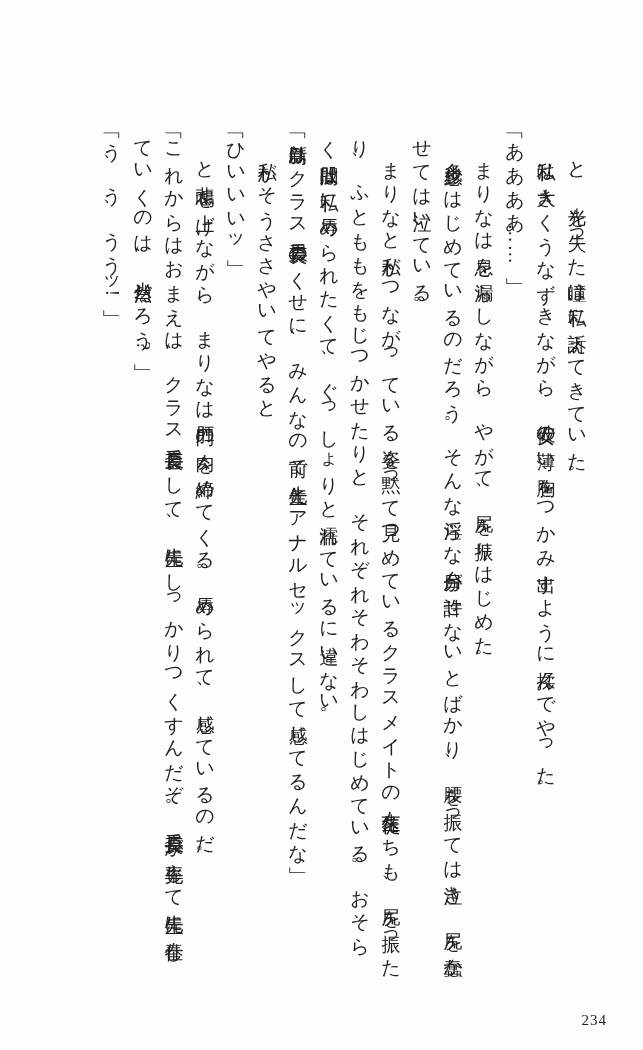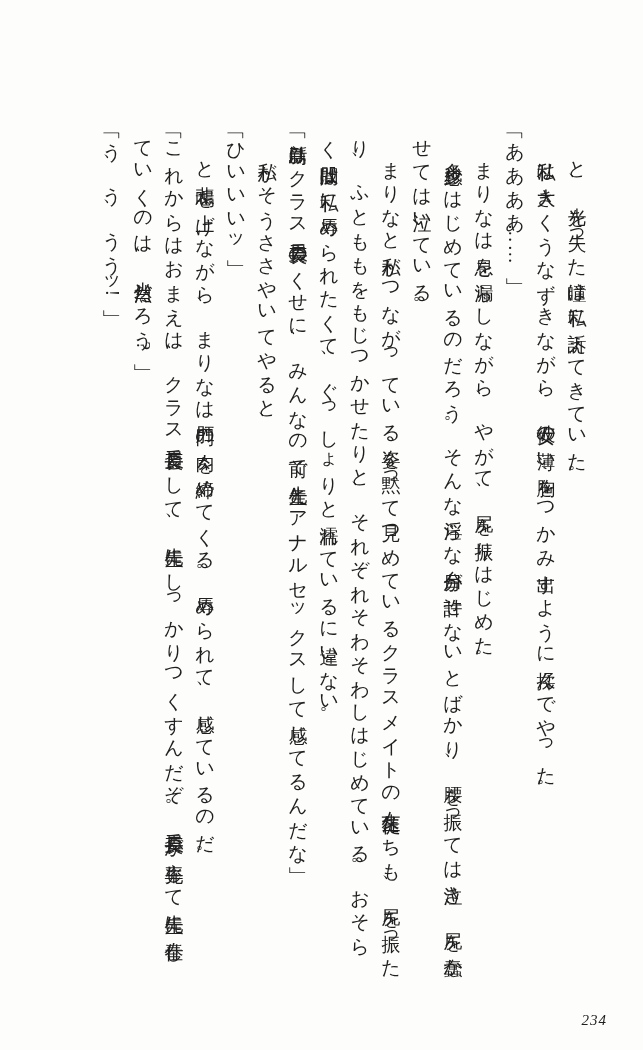--- a/index.html
+++ b/index.html
@@ -38,21 +38,20 @@
     text-align: start;
   }
   .text-block p.indent {
     text-indent: 21px;
   }
   .page-number {
     position: absolute;
     right: 36px;
     bottom: 21px;
     font-size: 15px;
-    font-style: italic;
     letter-spacing: 1px;
     color: var(--ink, #2a2a2a);
   }
 </style>
 </head>
 <body style="--ink: #1f1f1f; --page-bg: #fdfdfb;">
 
 <div class="page">
   <div class="text-block" id="text-block">
       <p class="indent">と、光を失った瞳は私に訴えてきていた。</p>

